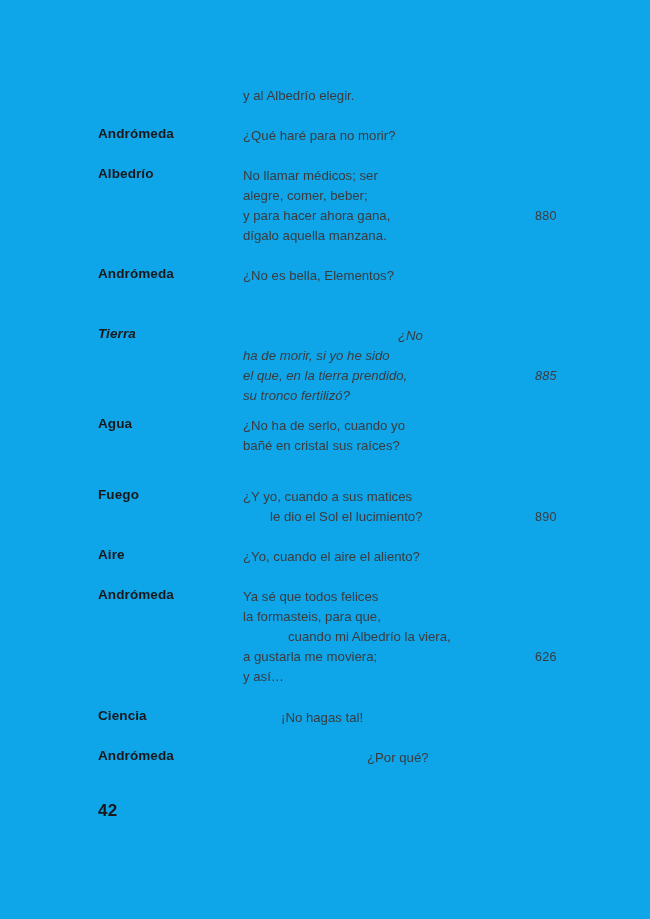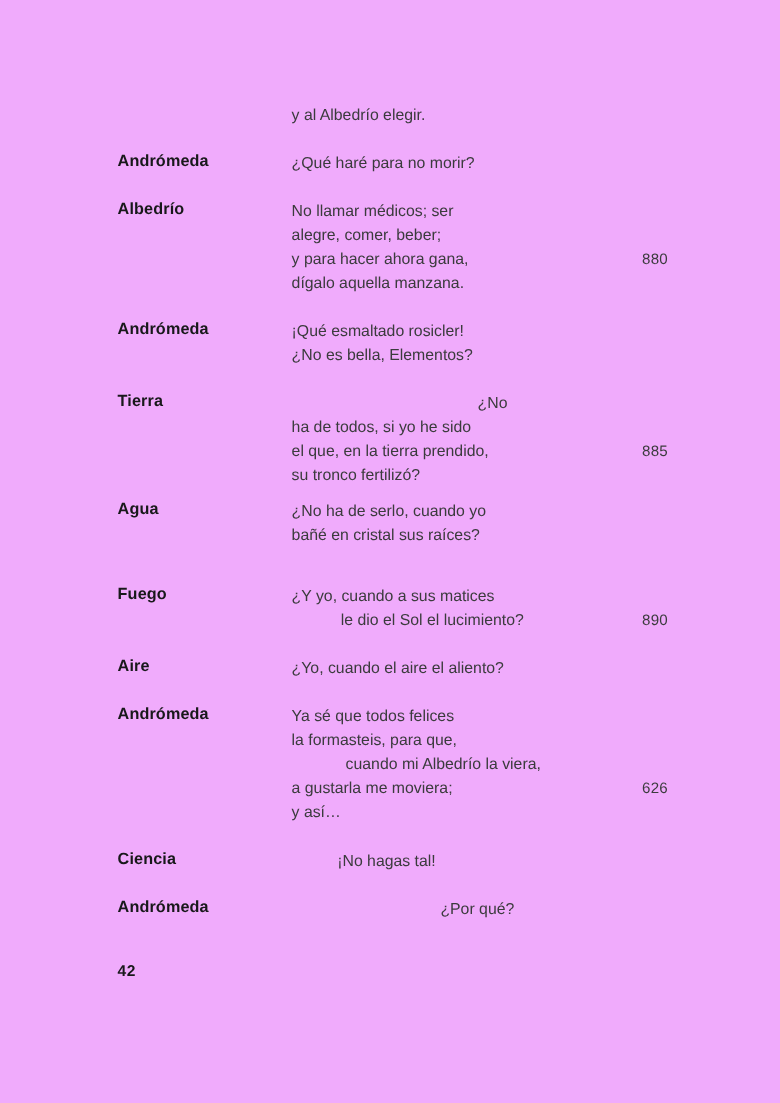--- a/index.html
+++ b/index.html
@@ -4,21 +4,21 @@
 <style>
   html, body {
     margin: 0;
     padding: 0;
     background: #ffffff;
   }
   .page {
     position: relative;
     width: 650px;
     height: 919px;
-    background: #f0abfc;
+    background: #0ea5e9;
     font-family: "Liberation Sans", sans-serif;
     overflow: hidden;
   }
   .verse-block {
     position: relative;
     display: block;
     margin: 0;
     padding: 0;
   }
   .speaker {
@@ -52,21 +52,21 @@
     position: absolute;
     left: 535px;
     top: 0;
     font-size: 12.6px;
     color: #3b3b3d;
     letter-spacing: 0.2px;
   }
   .folio {
     position: absolute;
     left: 98px;
-    font-size: 13px;
+    font-size: 17px;
     font-weight: bold;
     color: #18181a;
     letter-spacing: 0.3px;
   }
 </style>
 </head>
 <body>
 
 <div class="page">
   <div id="blocks-root">
@@ -86,45 +86,44 @@
         <div class="lines">
           <div class="vline"><span class="vtext" style="left: 243px;">No llamar médicos; ser</span></div>
           <div class="vline"><span class="vtext" style="left: 243px;">alegre, comer, beber;</span></div>
           <div class="vline"><span class="vtext" style="left: 243px;">y para hacer ahora gana,</span><span class="vnum" style="left: 535px;">880</span></div>
           <div class="vline"><span class="vtext" style="left: 243px;">dígalo aquella manzana.</span></div>
         </div>
       </div>
       <div class="verse-block" style="position: absolute; left: 0px; top: 266px; width: 650px;">
         <div class="speaker" style="left: 98px; top: 0px;">Andrómeda</div>
         <div class="lines">
-          <div class="vline"><span class="vtext" style="left: 243px;">¡Qué esmaltado rosicler!</span></div>
           <div class="vline"><span class="vtext" style="left: 243px;">¿No es bella, Elementos?</span></div>
         </div>
       </div>
-      <div class="verse-block" style="position: absolute; left: 0px; top: 326px; width: 582px;">
+      <div class="verse-block" style="position: absolute; left: 0px; top: 326px; width: 582px; font-style: italic;">
         <div class="speaker" style="left: 98px; top: 0px;">Tierra</div>
         <div class="lines">
           <div class="vline"><span class="vtext" style="left: 398px;">¿No</span></div>
-          <div class="vline"><span class="vtext" style="left: 243px;">ha de todos, si yo he sido</span></div>
+          <div class="vline"><span class="vtext" style="left: 243px;">ha de morir, si yo he sido</span></div>
           <div class="vline"><span class="vtext" style="left: 243px;">el que, en la tierra prendido,</span><span class="vnum" style="left: 535px;">885</span></div>
           <div class="vline"><span class="vtext" style="left: 243px;">su tronco fertilizó?</span></div>
         </div>
       </div>
       <div class="verse-block" style="position: absolute; left: 0px; top: 416px; width: 650px;">
         <div class="speaker" style="left: 98px; top: 0px;">Agua</div>
         <div class="lines">
           <div class="vline"><span class="vtext" style="left: 243px;">¿No ha de serlo, cuando yo</span></div>
           <div class="vline"><span class="vtext" style="left: 243px;">bañé en cristal sus raíces?</span></div>
         </div>
       </div>
       <div class="verse-block" style="position: absolute; left: 0px; top: 487px; width: 526px;">
         <div class="speaker" style="left: 98px; top: 0px;">Fuego</div>
         <div class="lines">
           <div class="vline"><span class="vtext" style="left: 243px;">¿Y yo, cuando a sus matices</span></div>
-          <div class="vline"><span class="vtext" style="left: 243px; padding-left: 41px;">le dio el Sol el lucimiento?</span><span class="vnum" style="left: 535px;">890</span></div>
+          <div class="vline"><span class="vtext" style="left: 229px; padding-left: 41px;">le dio el Sol el lucimiento?</span><span class="vnum" style="left: 535px;">890</span></div>
         </div>
       </div>
       <div class="verse-block" style="position: absolute; left: 0px; top: 547px; width: 650px;">
         <div class="speaker" style="left: 98px; top: 0px;">Aire</div>
         <div class="lines">
           <div class="vline"><span class="vtext" style="left: 243px;">¿Yo, cuando el aire el aliento?</span></div>
         </div>
       </div>
       <div class="verse-block" style="position: absolute; left: 0px; top: 587px; width: 650px;">
         <div class="speaker" style="left: 98px; top: 0px;">Andrómeda</div>

